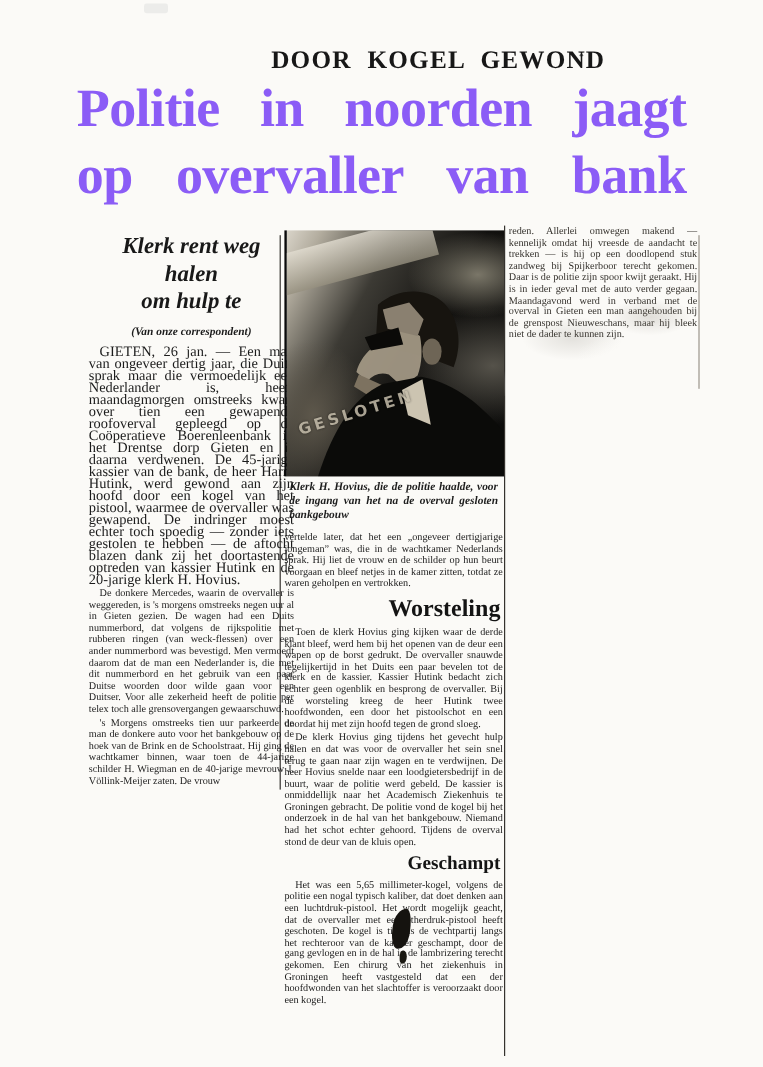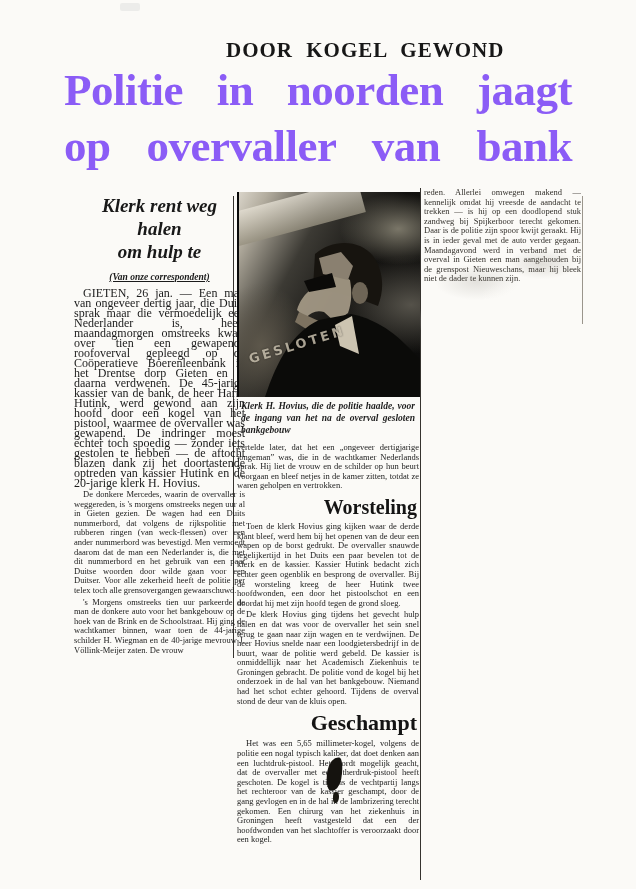--- a/index.html
+++ b/index.html
@@ -29,30 +29,30 @@
   .col p.ind{text-indent:9px;}
   .col-left{top:192px;left:62px;width:171px;margin-left:12px;}
   .col-mid{top:192px;left:237px;width:182px;}
   .col-right{top:188px;left:424px;width:157px;}
   .subhead{
     font-style:italic;font-weight:bold;font-size:19px;line-height:23px;
     text-align:center;margin:2px 0 8px 0;color:#181818;
   }
   .byline{
     font-style:italic;font-weight:bold;font-size:9.5px;line-height:12px;
-    text-align:center;margin-bottom:5px;text-decoration:underline;
+    text-align:center;margin-bottom:5px;
   }
   .lede{font-weight:normal;font-size:12px;line-height:10px;}
   .sec-head{
     font-weight:bold;text-align:right;margin:5px 2px 4px 0;
     line-height:1.1;color:#141414;
   }
   .sec-head.sz1{font-size:17px;}
   .sec-head.sz2{font-size:20px;}
-  .sec-head.sz3{font-size:22px;}
+  .sec-head.sz3{font-size:16px;}
   
   .photo{
     position:relative;width:181px;height:205px;overflow:hidden;
     background:
       radial-gradient(90px 55px at 88% 18%, #7a7668 0%, rgba(20,20,18,0) 65%),
       radial-gradient(110px 70px at 95% 55%, #55524a 0%, rgba(16,16,14,0) 70%),
       radial-gradient(70px 90px at 12% 75%, #5d574b 0%, rgba(16,16,14,0) 70%),
       linear-gradient(118deg, #d9d4c9 0%, #b3ad9f 10%, #3c3a34 32%, #12110f 58%, #0b0b0a 100%);
     border-left:2px solid #0a0a0a;
     margin-bottom:3px;

